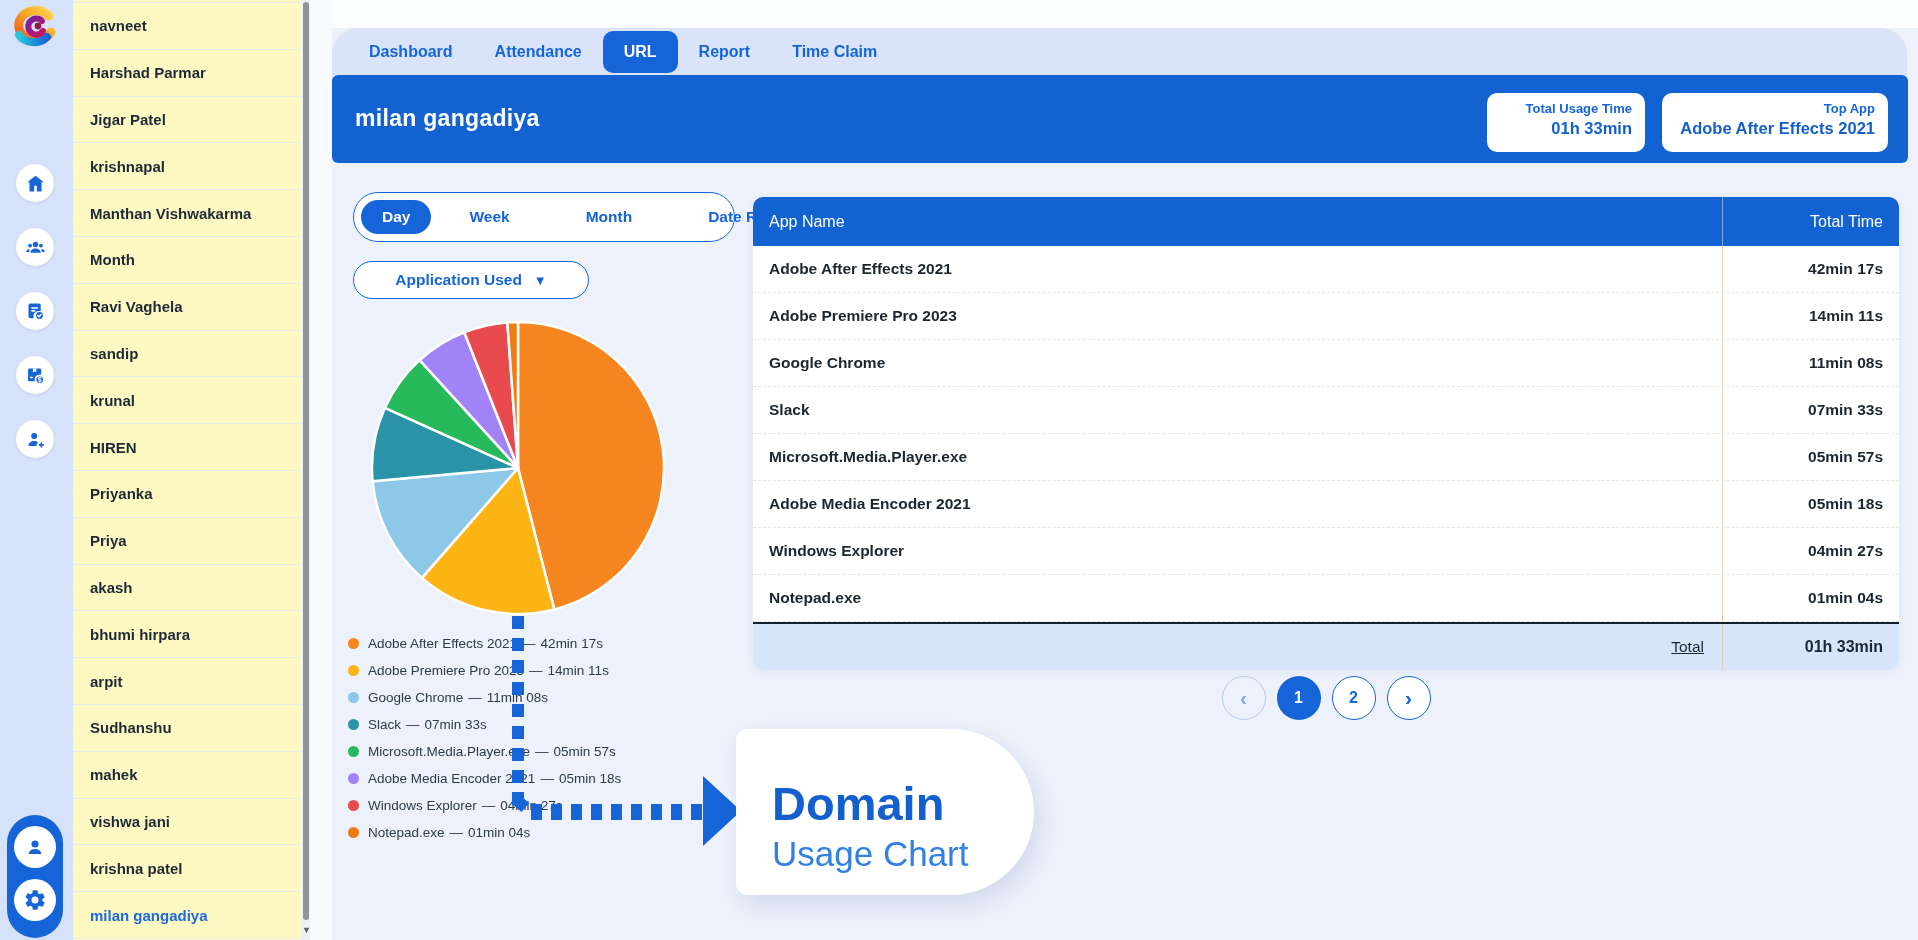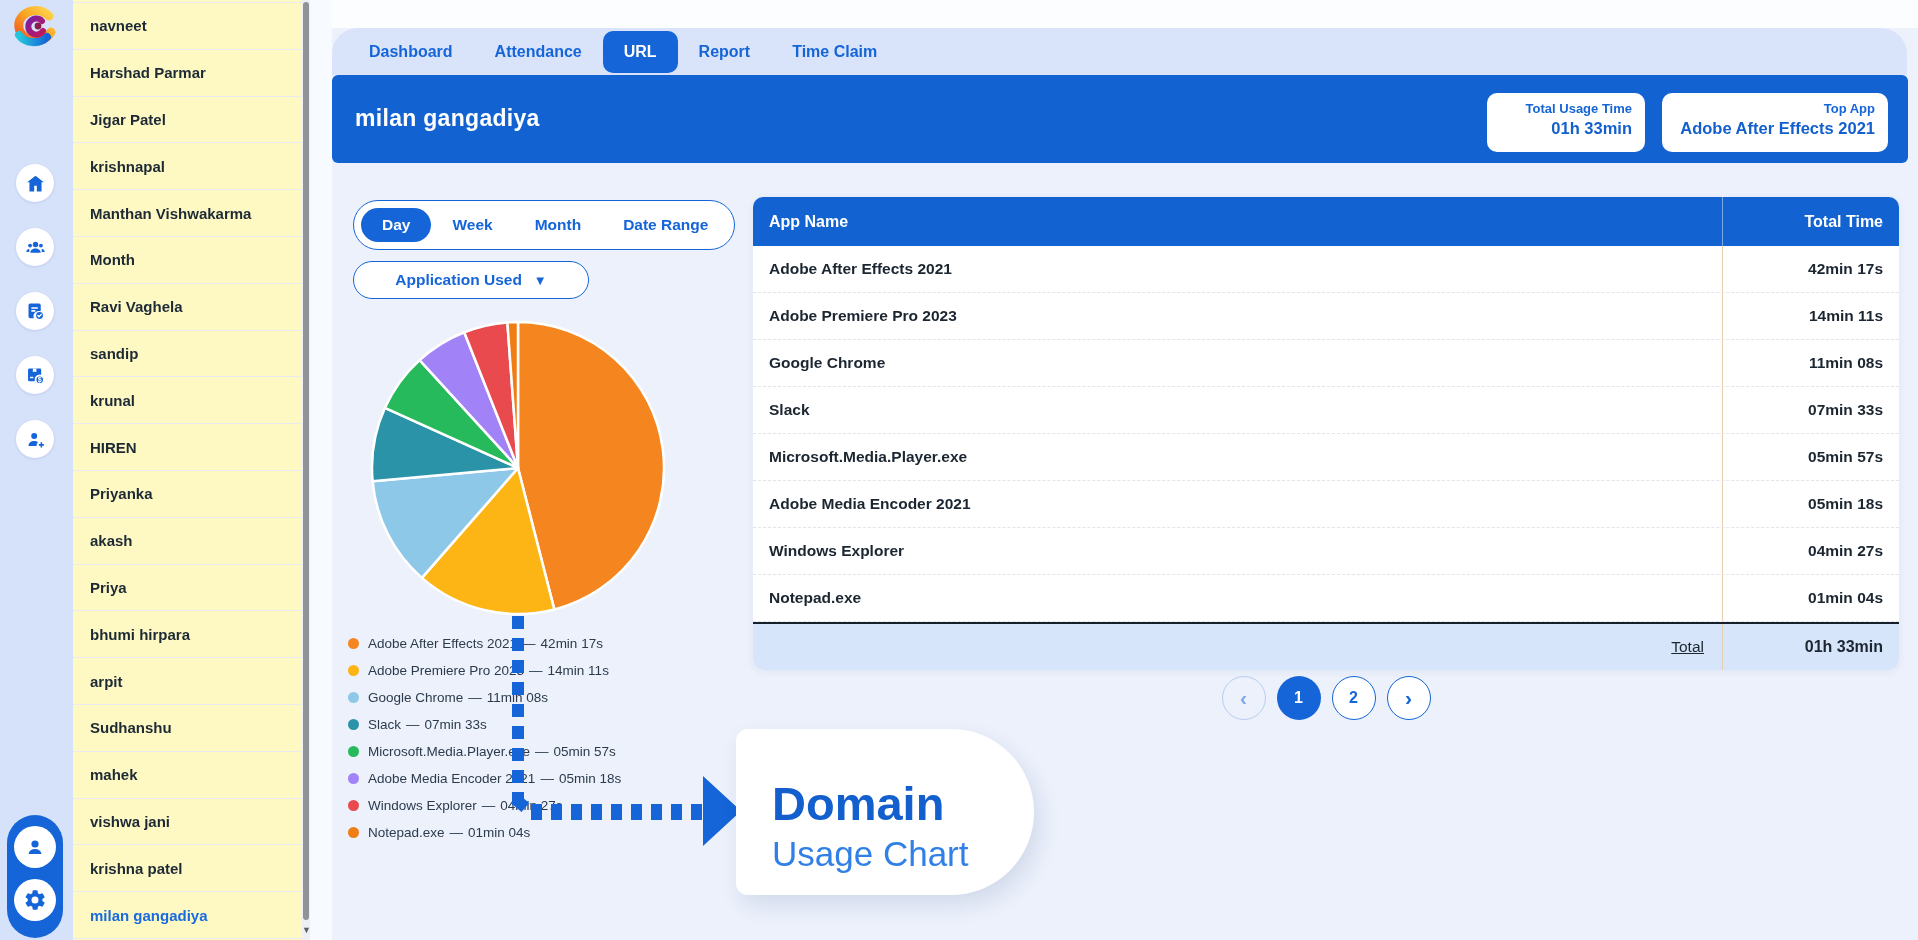--- a/index.html
+++ b/index.html
@@ -41,23 +41,23 @@
   
   .page-header{position:absolute;left:332px;top:75px;width:1576px;height:88px;background:#1362d2;border-radius:6px;}
   .emp-title{position:absolute;left:23px;top:30px;font-size:23px;font-weight:800;color:#fff;letter-spacing:.3px;}
   .stat-card{position:absolute;top:18px;background:#fff;border-radius:10px;padding:8px 13px;box-sizing:border-box;white-space:nowrap;text-align:right;}
   .stat-card .lbl{font-size:13px;font-weight:700;color:#1565d8;margin-bottom:3px;}
   .stat-card .val{font-size:16.5px;font-weight:800;color:#135fce;}
   .card-usage{left:1155px;width:158px;height:59px;}
   .card-topapp{left:1330px;width:226px;height:59px;}
 
   
-  .range-pill{position:absolute;left:353px;top:200px;width:382px;height:50px;background:#fff;border:1.5px solid #1565d8;
+  .range-pill{position:absolute;left:353px;top:192px;width:382px;height:50px;background:#fff;border:1.5px solid #1565d8;
               border-radius:26px;display:flex;align-items:center;box-sizing:border-box;padding-left:7px;}
-  .range-opt{font-size:15.5px;font-weight:700;color:#1565d8;padding:0 21px;cursor:pointer;white-space:nowrap;}
+  .range-opt{font-size:15.5px;font-weight:700;color:#1565d8;padding:0 38px;cursor:pointer;white-space:nowrap;}
   .range-opt.active{background:#1565d8;color:#fff;border-radius:20px;padding:8px 21px;}
   .app-pill{position:absolute;left:353px;top:261px;width:236px;height:38px;background:#fff;border:1.5px solid #1565d8;
             border-radius:20px;display:flex;align-items:center;justify-content:center;gap:12px;box-sizing:border-box;cursor:pointer;}
   .app-pill .lbl{font-size:15.5px;font-weight:700;color:#1565d8;}
   .app-pill .caret{font-size:13px;color:#1565d8;}
 
   
   .pie-wrap{position:absolute;left:368px;top:318px;width:300px;height:300px;}
   .legend{position:absolute;left:348px;top:630px;}
   .lg-row{height:27px;display:flex;align-items:center;}
@@ -75,21 +75,21 @@
               border-top:35px solid transparent;border-bottom:35px solid transparent;border-left:38px solid #1565d8;}
   .callout{position:absolute;left:736px;top:729px;width:298px;height:166px;background:#fff;
            border-radius:14px 100px 100px 14px;box-shadow:6px 10px 22px rgba(21,60,120,.12);
            padding:24px 0 0 36px;box-sizing:border-box;}
   .callout .t1{font-size:47px;font-weight:800;color:#135fce;line-height:1.05;margin-top:26px;}
   .callout .t2{font-size:35px;font-weight:400;color:#3180e6;margin-top:6px;}
 
   
   .tbl{position:absolute;left:753px;top:197px;width:1146px;background:#fff;border-radius:10px;overflow:hidden;
        box-shadow:0 2px 8px rgba(40,70,140,.06);}
-  .tbl-head{display:flex;height:49px;background:#1362d2;color:#fff;font-size:16px;font-weight:700;align-items:center;}
+  .tbl-head{display:flex;height:49px;background:#1362d2;color:#fff;font-size:16px;font-weight:400;align-items:center;}
   .c1{flex:none;width:969px;padding-left:16px;box-sizing:border-box;}
   .c2{flex:1;text-align:right;padding-right:16px;box-sizing:border-box;border-left:1px solid #e5cfae;
       height:100%;display:flex;align-items:center;justify-content:flex-end;}
   .tbl-head .c2{border-left:1px solid rgba(255,255,255,.45);}
   .tbl-row{display:flex;height:46px;align-items:center;border-bottom:1px dashed #e4e4e8;font-size:15.5px;color:#1b2631;}
   .tbl-row .c1{font-weight:600;}
   .tbl-row .c2{font-weight:700;}
   .tbl-total{display:flex;height:46px;align-items:center;background:#d7e5fb;border-top:2px solid #16202c;
              font-size:15.5px;color:#1b2631;}
   .tbl-total .c1{text-align:right;padding-right:18px;font-weight:500;text-decoration:underline;}
@@ -232,25 +232,25 @@
 
         <div class="emp-row">
           <span>HIREN</span>
         </div>
 
         <div class="emp-row">
           <span>Priyanka</span>
         </div>
 
         <div class="emp-row">
+          <span>Priya</span>
+        </div>
+
+        <div class="emp-row">
           <span>akash</span>
-        </div>
-
-        <div class="emp-row">
-          <span>Priya</span>
         </div>
 
         <div class="emp-row">
           <span>bhumi hirpara</span>
         </div>
 
         <div class="emp-row">
           <span>arpit</span>
         </div>
 

